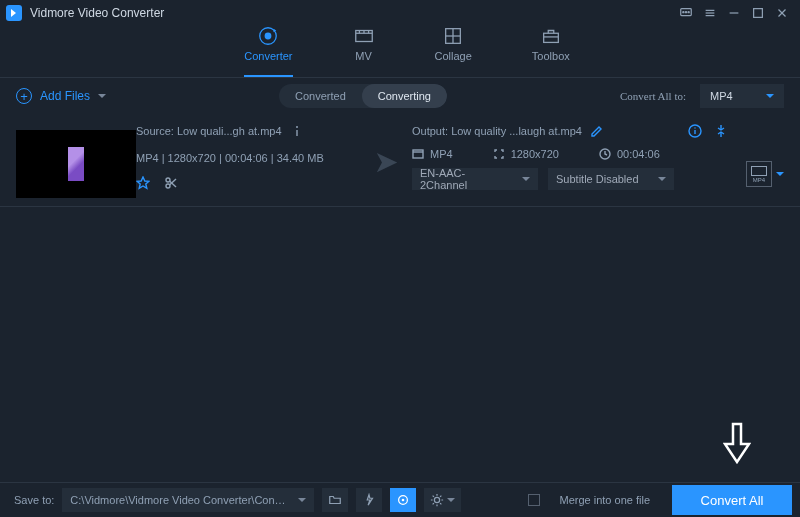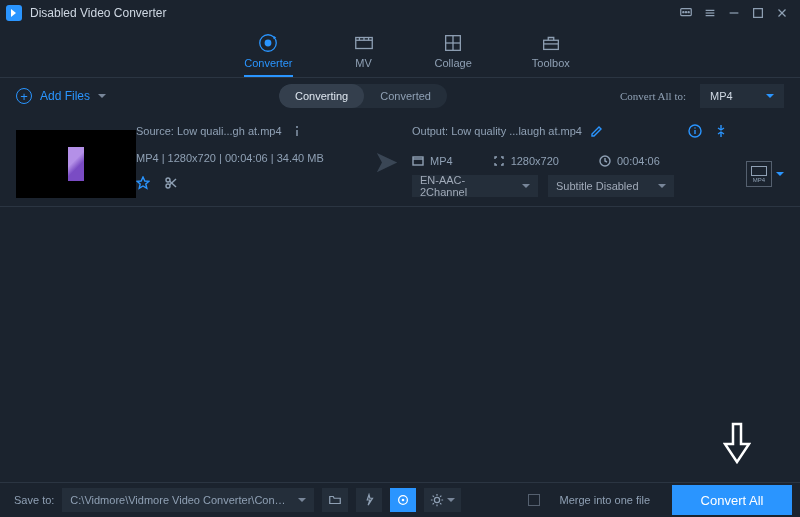--- a/index.html
+++ b/index.html
@@ -30,21 +30,21 @@
   .titlebar .title { color: #cfd8e3; font-size: 12px; }
   .titlebar .spacer { flex: 1; }
   .winbtn {
     width: 24px; height: 24px; display: flex; align-items: center; justify-content: center;
     color: #8fa0b4; cursor: pointer;
   }
   .winbtn svg { width: 14px; height: 14px; }
   
   .nav {
     display: flex; justify-content: center; gap: 60px;
-    height: 52px; align-items: flex-end; padding-bottom: 0;
+    height: 52px; padding-bottom: 0;
     border-bottom: 1px solid #2b3542;
     padding-left: 14px;
   }
   .navitem {
     display: flex; flex-direction: column; align-items: center; gap: 4px;
     color: #8fa0b4; cursor: pointer; padding-bottom: 6px;
     border-bottom: 2px solid transparent;
   }
   .navitem.active { color: #2a95ff; border-bottom-color: #2a95ff; }
   .navitem .nicon { width: 22px; height: 20px; display:flex; align-items:center; justify-content:center; }
@@ -101,21 +101,21 @@
   .meta .srcrow { display: flex; align-items: center; gap: 8px; color: #8fa0b4; font-size: 11px; margin-bottom: 14px; }
   .meta .props { color: #8fa0b4; font-size: 11px; margin-bottom: 12px; }
   .meta .icons { display: flex; gap: 14px; }
   .smicon { width: 14px; height: 14px; color: #2a95ff; cursor: pointer; display:flex; align-items:center; justify-content:center; }
   .smicon.gray { color: #8fa0b4; }
   .arrowcol { flex: 0 0 40px; display: flex; align-items: center; justify-content: center; }
   .bigarrow { color: #3a4655; font-size: 30px; }
   .output {
     flex: 1; display: flex; flex-direction: column; padding-left: 6px;
   }
-  .outhead { display: flex; align-items: center; gap: 8px; color: #8fa0b4; font-size: 11px; margin-bottom: 17px; }
+  .outhead { display: flex; align-items: center; gap: 8px; color: #8fa0b4; font-size: 11px; margin-bottom: 10px; }
   .outhead .right { margin-left: auto; display: flex; gap: 12px; }
   .orow { display: flex; gap: 40px; color: #8fa0b4; font-size: 11px; margin-bottom: 8px; align-items: center; }
   .orow .cell { display: flex; align-items: center; gap: 6px; }
   .orow2 { display: flex; gap: 10px; }
   .selbox {
     background: #242e3a; padding: 4px 8px; display: flex; align-items: center;
     justify-content: space-between; gap: 14px; cursor: pointer; font-size: 11px;
     height: 22px;
   }
   .selbox.w1 { width: 126px; }
@@ -159,21 +159,21 @@
     display: flex; align-items: center; justify-content: center;
     font-size: 13px; cursor: pointer; margin-left: 14px;
   }
   svg { stroke: currentColor; fill: none; stroke-width: 1.4; }
 </style>
 </head>
 <body>
 
 <div class="titlebar">
   <div class="logo"></div>
-  <div class="title">Disabled Video Converter</div>
+  <div class="title">Vidmore Video Converter</div>
   <div class="spacer"></div>
   <div class="winbtn">
     <svg viewBox="0 0 16 16">
         <rect x="2" y="3" width="12" height="8" rx="1"></rect>
         <circle cx="5" cy="7" r="0.7" fill="currentColor"></circle>
         <circle cx="8" cy="7" r="0.7" fill="currentColor"></circle>
         <circle cx="11" cy="7" r="0.7" fill="currentColor"></circle>
       </svg>
   </div>
   <div class="winbtn">
@@ -247,25 +247,25 @@
 </div>
 
 <div class="toolbar">
   <div class="addfiles">
     <div class="plus">+</div>
     <span>Add Files</span>
     <div class="caret-down"></div>
   </div>
   <div class="tcenter">
     <div class="segctl">
+      <div class="segbtn">
+        <span>Converted</span>
+      </div>
       <div class="segbtn active">
         <span>Converting</span>
-      </div>
-      <div class="segbtn">
-        <span>Converted</span>
       </div>
     </div>
   </div>
   <span class="convertall-lbl">Convert All to:</span>
   <div class="format-dd">
     <span class="ddval">MP4</span>
     <div class="caret-down caret-blue"></div>
   </div>
 </div>
 

